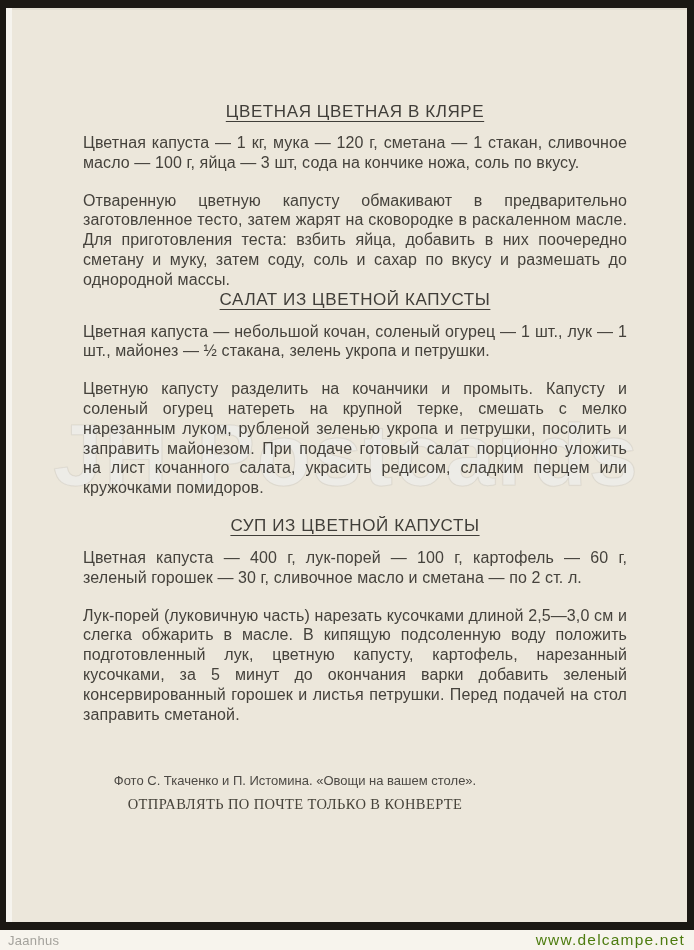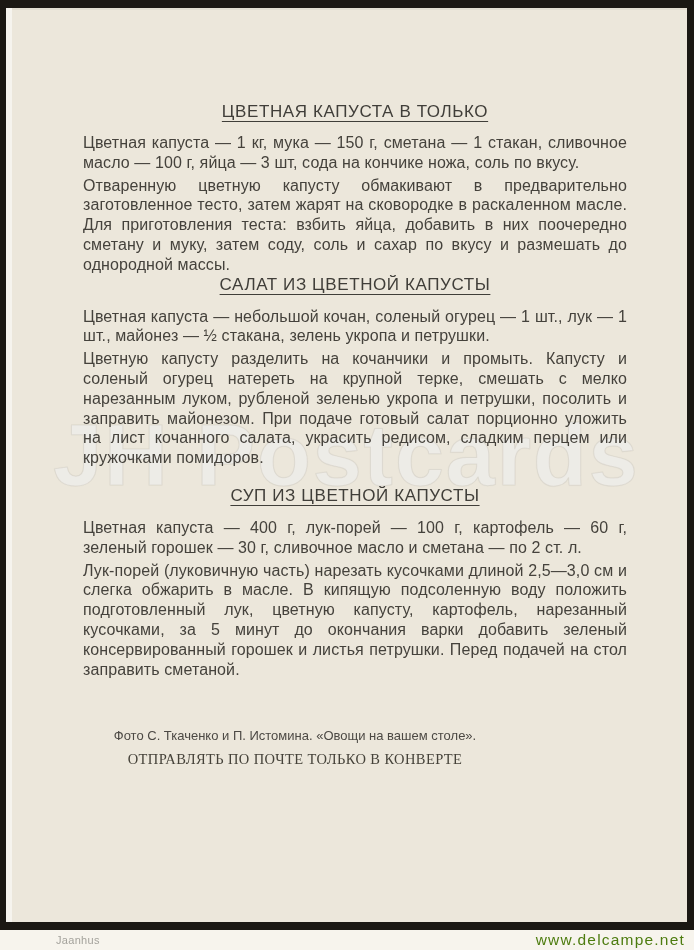--- a/index.html
+++ b/index.html
@@ -59,21 +59,21 @@
   .title-2 { }
   .title-3 { margin-top: 18px; }
   .body-par {
     font-size: 16px; line-height: 19.8px;
     text-align: justify;
     color: #45423c;
     letter-spacing: 0.1px;
   }
   .ingredients-1 { margin-top: 11px; }
   .ingredients-2, .ingredients-3 { margin-top: 12px; }
-  .instructions { margin-top: 3px; }
+  .instructions { margin-top: 18px; }
   .footer {
     margin-top: 47px;
     margin-left: -30px; margin-right: 90px;
     text-align: center;
     font-size: 13px; line-height: 20.5px;
     color: #4c4944;
   }
   .mailing-note {
     margin-top: 2px;
     font-size: 14.5px;
@@ -82,42 +82,42 @@
     font-family: Liberation Serif, serif;
   }
   
   .bottom-strip {
     position: absolute; left: 0; right: 0; bottom: 0; height: 20px;
     display: flex; justify-content: space-between; align-items: center;
     background: #f7f4ed;
     padding: 0 9px 0 8px;
   }
   .seller-name {
-    font-size: 11px; color: #a4a29c; letter-spacing: 0.3px; margin-left: 48px;
+    font-size: 13px; color: #a4a29c; letter-spacing: 0.3px;
   }
   .site-watermark {
     font-size: 15.5px; color: #4d7c0f; letter-spacing: 1.2px;
     font-weight: 400;
   }
 </style>
 </head>
 <body>
 
 <div class="stage">
 
   <div class="scan-frame">
     <div class="card">
 
       <div class="big-watermark">JH Postcards</div>
 
       <div class="content">
 
 
-        <h2 class="section-title title-1">ЦВЕТНАЯ КАПУСТА В ТОЛЬКО</h2>
-        <p class="body-par ingredients-1">Цветная капуста — 1 кг, мука — 150 г, сметана — 1 стакан, сливочное масло — 100 г, яйца — 3 шт, сода на кончике ножа, соль по вкусу.</p>
+        <h2 class="section-title title-1">ЦВЕТНАЯ ЦВЕТНАЯ В КЛЯРЕ</h2>
+        <p class="body-par ingredients-1">Цветная капуста — 1 кг, мука — 120 г, сметана — 1 стакан, сливочное масло — 100 г, яйца — 3 шт, сода на кончике ножа, соль по вкусу.</p>
         <p class="body-par instructions">Отваренную цветную капусту обмакивают в предварительно заготовленное тесто, затем жарят на сковородке в раскаленном масле. Для приготовления теста: взбить яйца, добавить в них поочередно сметану и муку, затем соду, соль и сахар по вкусу и размешать до однородной массы.</p>
 
         <h2 class="section-title title-2">САЛАТ ИЗ ЦВЕТНОЙ КАПУСТЫ</h2>
         <p class="body-par ingredients-2">Цветная капуста — небольшой кочан, соленый огурец — 1 шт., лук — 1 шт., майонез — ½ стакана, зелень укропа и петрушки.</p>
         <p class="body-par instructions">Цветную капусту разделить на кочанчики и промыть. Капусту и соленый огурец натереть на крупной терке, смешать с мелко нарезанным луком, рубленой зеленью укропа и петрушки, посолить и заправить майонезом. При подаче готовый салат порционно уложить на лист кочанного салата, украсить редисом, сладким перцем или кружочками помидоров.</p>
 
         <h2 class="section-title title-3">СУП ИЗ ЦВЕТНОЙ КАПУСТЫ</h2>
         <p class="body-par ingredients-3">Цветная капуста — 400 г, лук-порей — 100 г, картофель — 60 г, зеленый горошек — 30 г, сливочное масло и сметана — по 2 ст. л.</p>
         <p class="body-par instructions">Лук-порей (луковичную часть) нарезать кусочками длиной 2,5—3,0 см и слегка обжарить в масле. В кипящую подсоленную воду положить подготовленный лук, цветную капусту, картофель, нарезанный кусочками, за 5 минут до окончания варки добавить зеленый консервированный горошек и листья петрушки. Перед подачей на стол заправить сметаной.</p>
 

